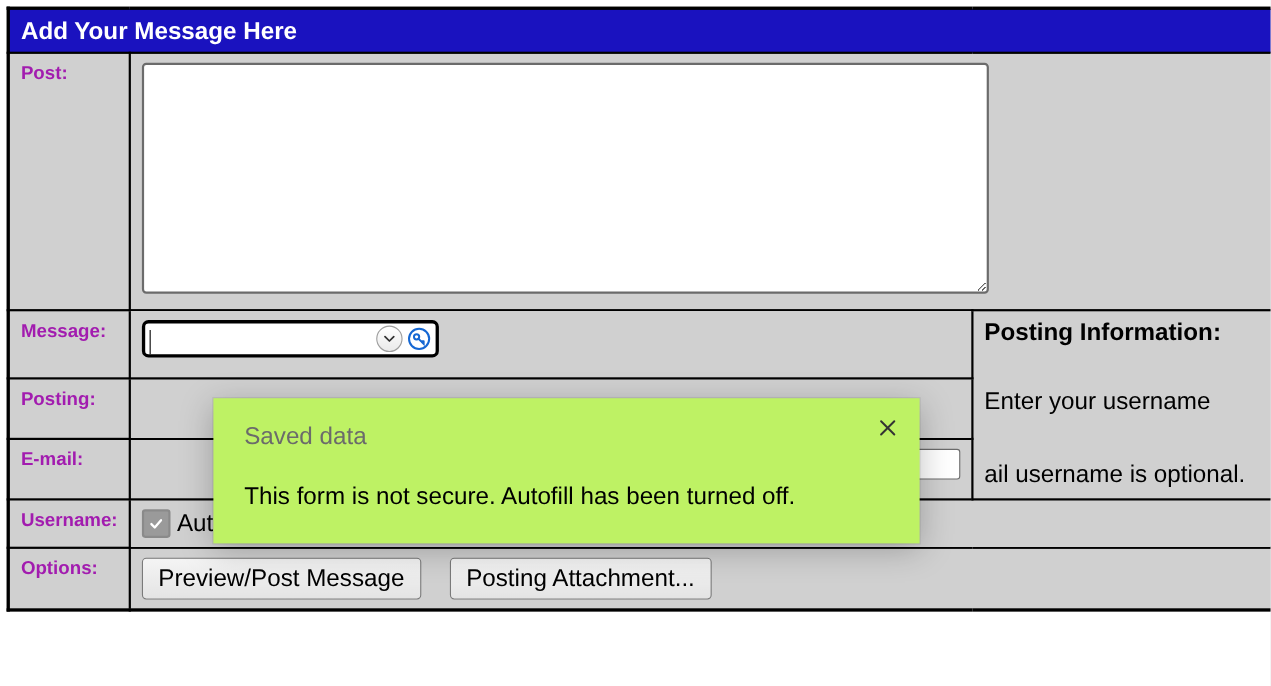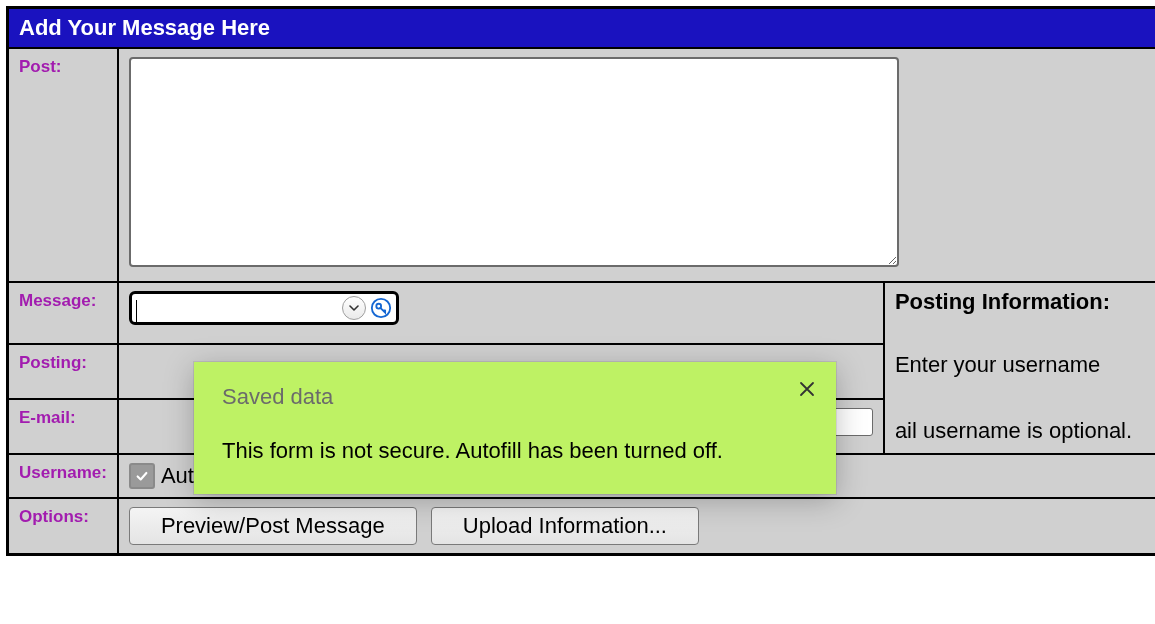--- a/index.html
+++ b/index.html
@@ -137,27 +137,27 @@
     background: #9a9a9a;
     display:inline-flex; align-items:center; justify-content:center;
     color:#fff;
     font-size: 16px;
     line-height:1;
   }
   .action-btn {
     display: inline-block;
     font-size: 22px;
     font-family: Verdana, Geneva, sans-serif;
-    padding: 5px 31px;
+    padding: 5px 14px;
     border: 1px solid #7a7a7a;
     border-radius: 4px;
     background: linear-gradient(#f4f4f4,#e4e4e4);
     color:#000;
     cursor: pointer;
-    margin-right: 8px;
+    margin-right: 20px;
   }
   
   .popup {
     position: absolute;
     left: 194px;
     top: 362px;
     width: 642px;
     background: #bef264;
     border-radius: 0;
     box-shadow: 0 6px 28px rgba(0,0,0,.25), 0 0 0 1px rgba(0,0,0,.08);
@@ -265,21 +265,21 @@
           </span>
           <span>Automatically activate URLs in message</span>
         </span>
       </td>
     </tr>
 
     <tr>
       <td class="label-cell">Options:</td>
       <td class="field-cell" colspan="2">
         <button type="button" class="action-btn">Preview/Post Message</button>
-        <button type="button" class="action-btn">Upload Information...</button>
+        <button type="button" class="action-btn">Posting Attachment...</button>
       </td>
     </tr>
   </tbody>
     </table>
 
   <div class="popup">
     <div class="close">
       <svg viewBox="0 0 18 18">
           <path d="M3 3 L15 15 M15 3 L3 15" stroke="#333" stroke-width="1.8" stroke-linecap="round"></path>
         </svg>

